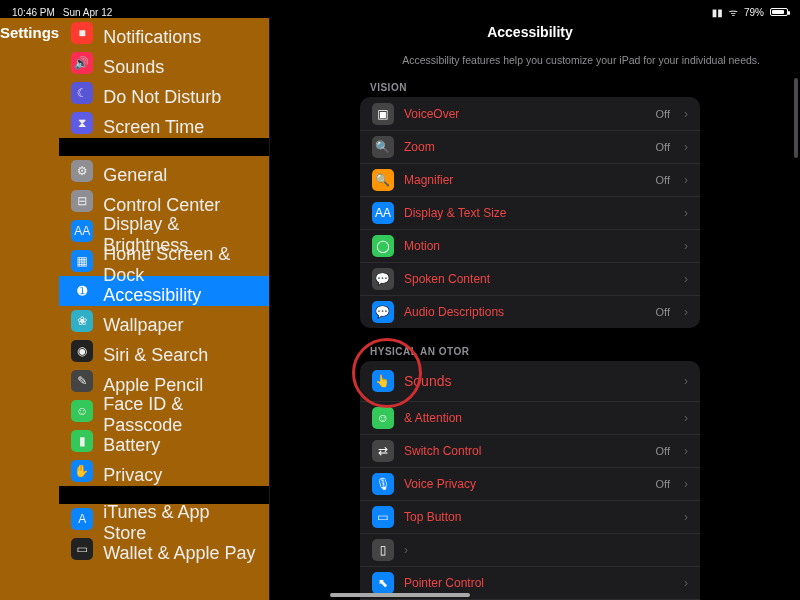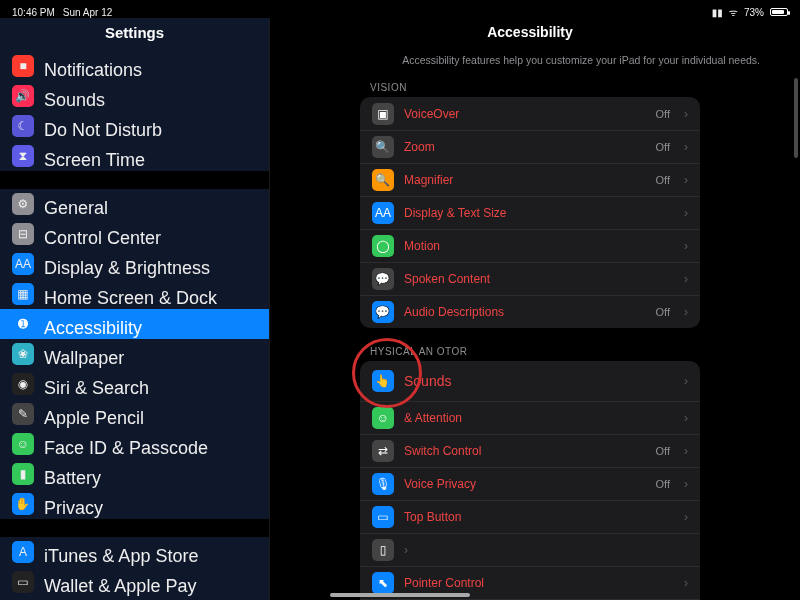--- a/index.html
+++ b/index.html
@@ -17,41 +17,41 @@
   .statusbar .left { display:flex; gap:8px; }
   .statusbar .right { display:flex; gap:6px; align-items:center; }
   .battery { display:inline-block; width:18px; height:8px; border:1px solid #fff; border-radius:2px; position:relative; }
   .battery::after { content:""; position:absolute; right:-3px; top:2px; width:2px; height:4px; background:#fff; border-radius:1px;}
   .battery .fill { position:absolute; left:1px; top:1px; bottom:1px; width:78%; background:#fff; border-radius:1px;}
   .wifi { font-size:10px; }
 
   .app { position:absolute; top:18px; left:0; right:0; bottom:0; display:flex; }
 
   
-  .sidebar { width: 270px; background:#0f172a; border-right:1px solid #1a1a1a; display:flex; flex-direction:column; }
+  .sidebar { width: 270px; background:#a16207; border-right:1px solid #1a1a1a; display:flex; }
   .sidebar-title { text-align:center; font-weight:600; font-size:15px; padding:6px 0 10px; }
   .sep { height:18px; background:#000; }
   .row {
     display:flex; align-items:center; gap:10px;
     padding:6px 12px; height:30px; color:#eee;
   }
   .row.selected { background:#0a84ff; color:#fff; }
   .row .icon {
     width:22px; height:22px; border-radius:5px;
     display:flex; align-items:center; justify-content:center;
     font-size:12px; flex-shrink:0;
   }
   .row .label { font-size:18px;margin-top:8px; }
 
   
   .detail { flex:1; background:#000; position:relative; overflow:hidden; }
   .detail-scroll { position:absolute; top:0; left:0; right:10px; bottom:0; overflow:hidden; }
   .detail-title { text-align:center; font-weight:600; font-size:14px; padding:6px 0 14px; }
   .detail-desc { text-align:right; color:#8e8e93; font-size:10.5px; padding:0 30px 12px; }
-  .section-header { color:#8e8e93; font-size:10px; letter-spacing:0.5px; padding:4px 0 4px 100px; text-transform:uppercase; }
+  .section-header { color:#8e8e93; font-size:10px; letter-spacing:0.5px; padding:4px 0 4px 100px; text-transform:uppercase;font-weight:bold; }
   .card {
     margin:0 90px 14px 90px; background:#1c1c1e; border-radius:10px; overflow:hidden;
   }
   .drow {
     display:flex; align-items:center; gap:10px;
     padding:0 12px; height:33px; border-top:1px solid #2c2c2e;
   }
   .drow:first-child { border-top:none; }
   .drow.big { height:40px; }
   .drow .icon {
@@ -84,21 +84,21 @@
 <body>
 
 <div class="statusbar">
   <div class="left">
     <span>10:46 PM</span>
     <span>Sun Apr 12</span>
   </div>
   <div class="right">
     <span>▮▮</span>
     <span class="wifi">ᯤ</span>
-    <span>73%</span>
+    <span>79%</span>
     <span class="battery">
         <span class="fill"></span>
       </span>
   </div>
 </div>
 
 <div class="app">
   <div class="sidebar">
     <div class="sidebar-title">Settings</div>
     <div id="sidebar-groups">

